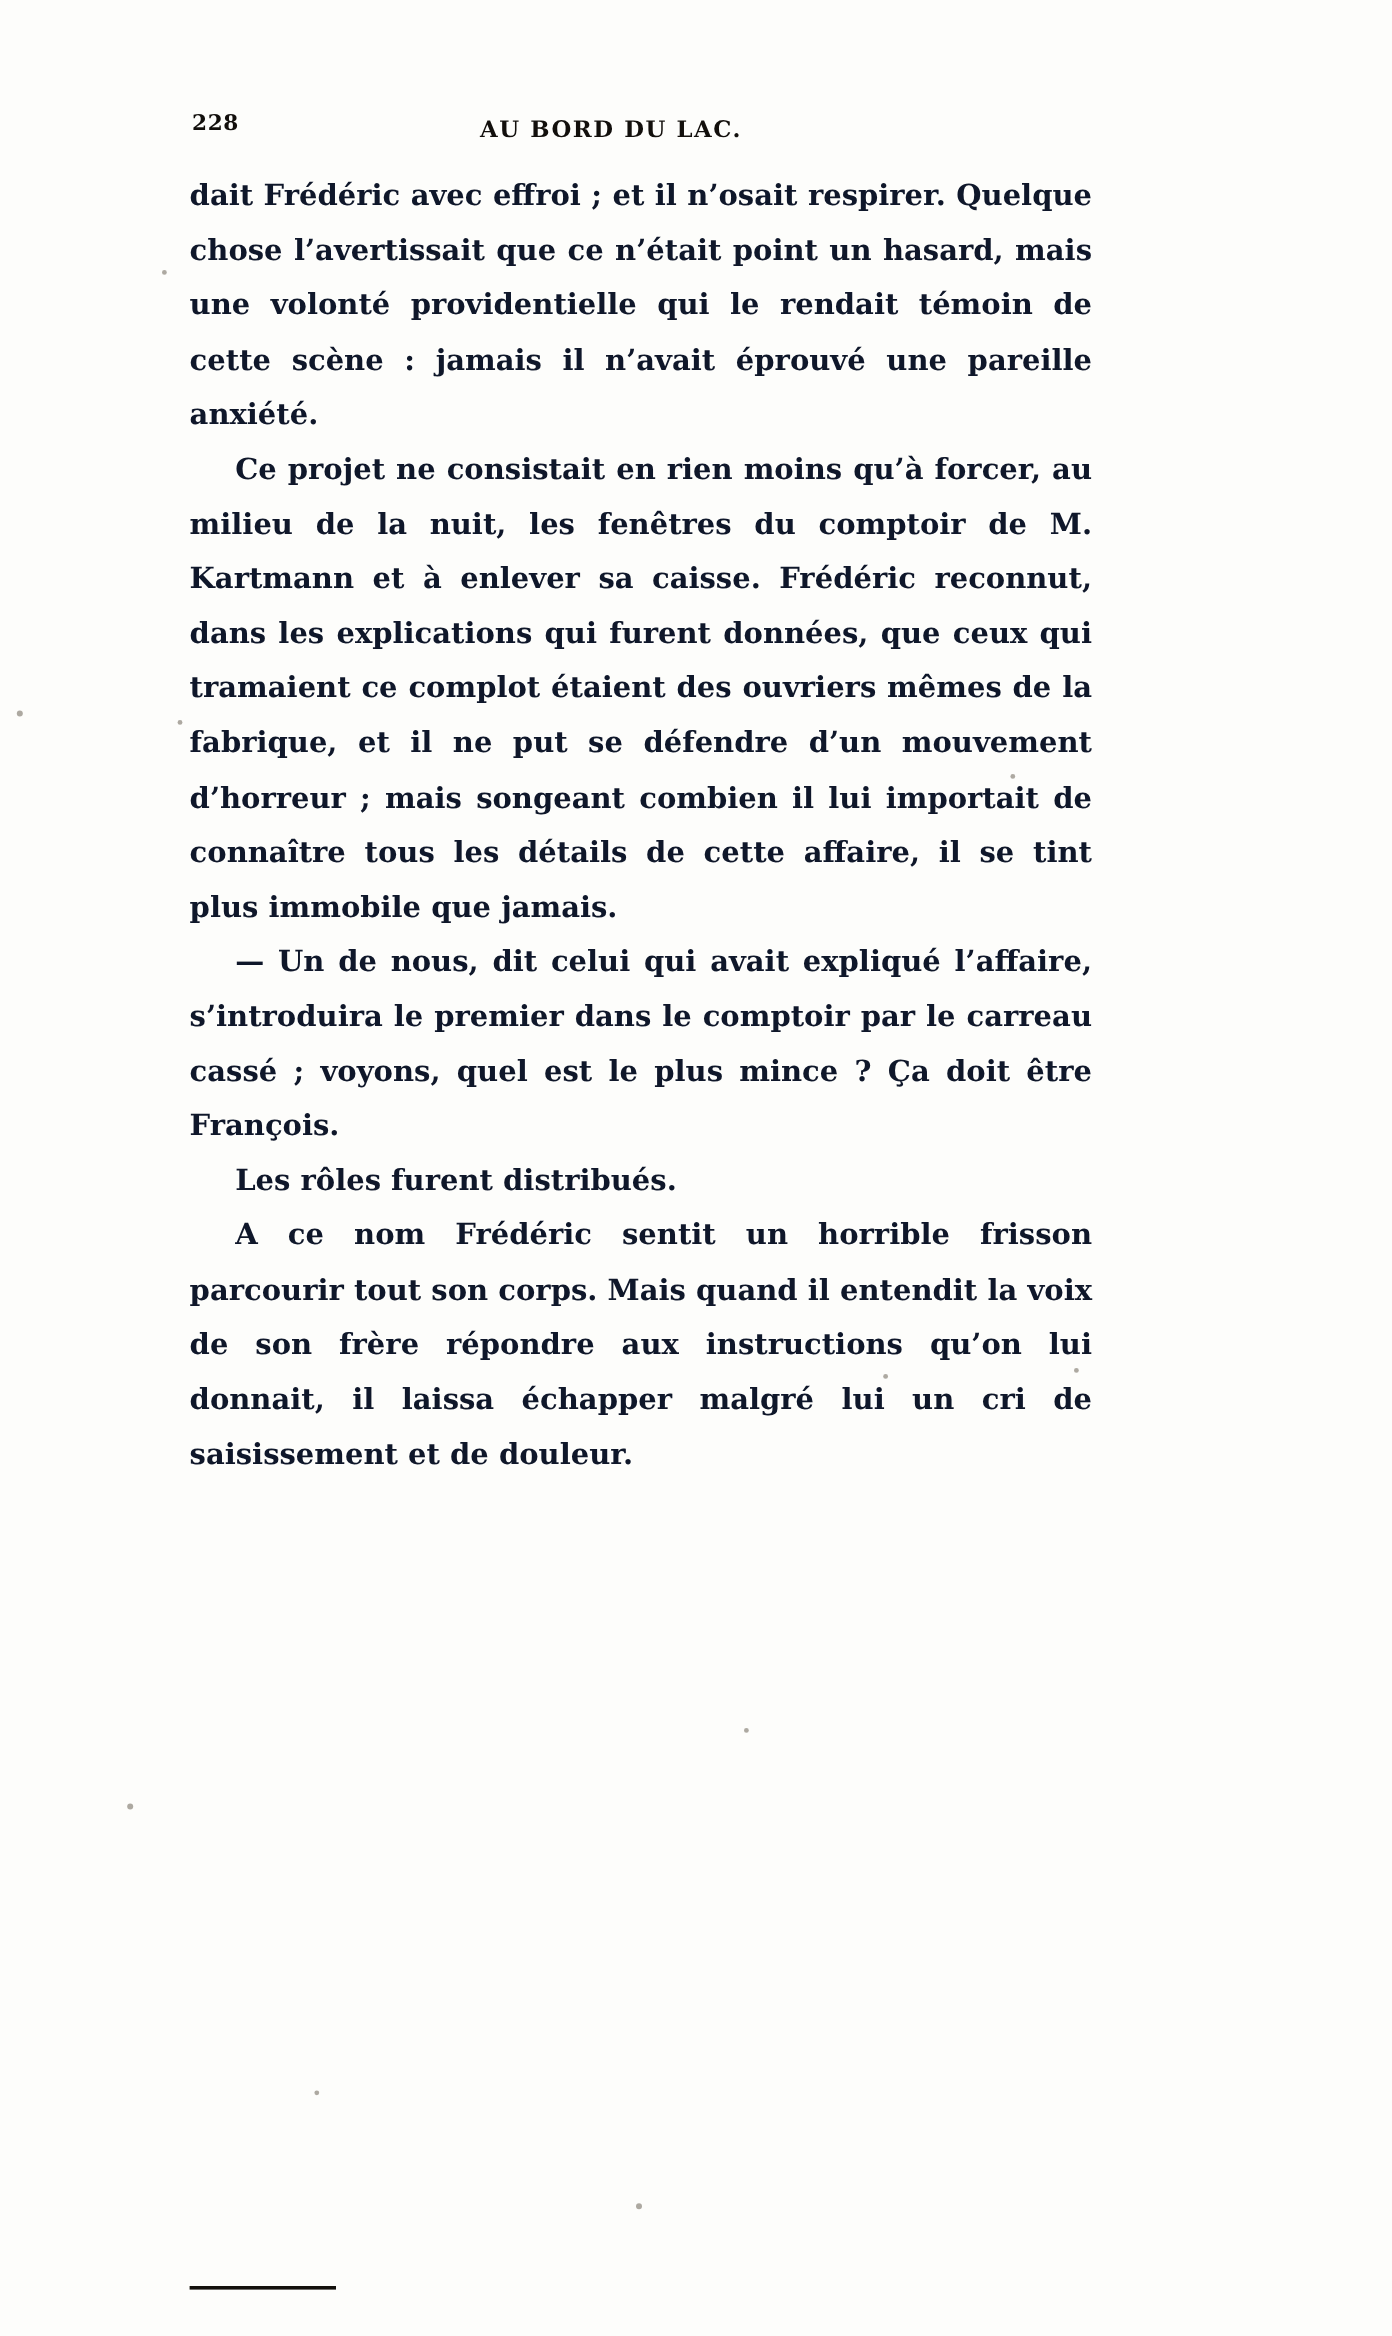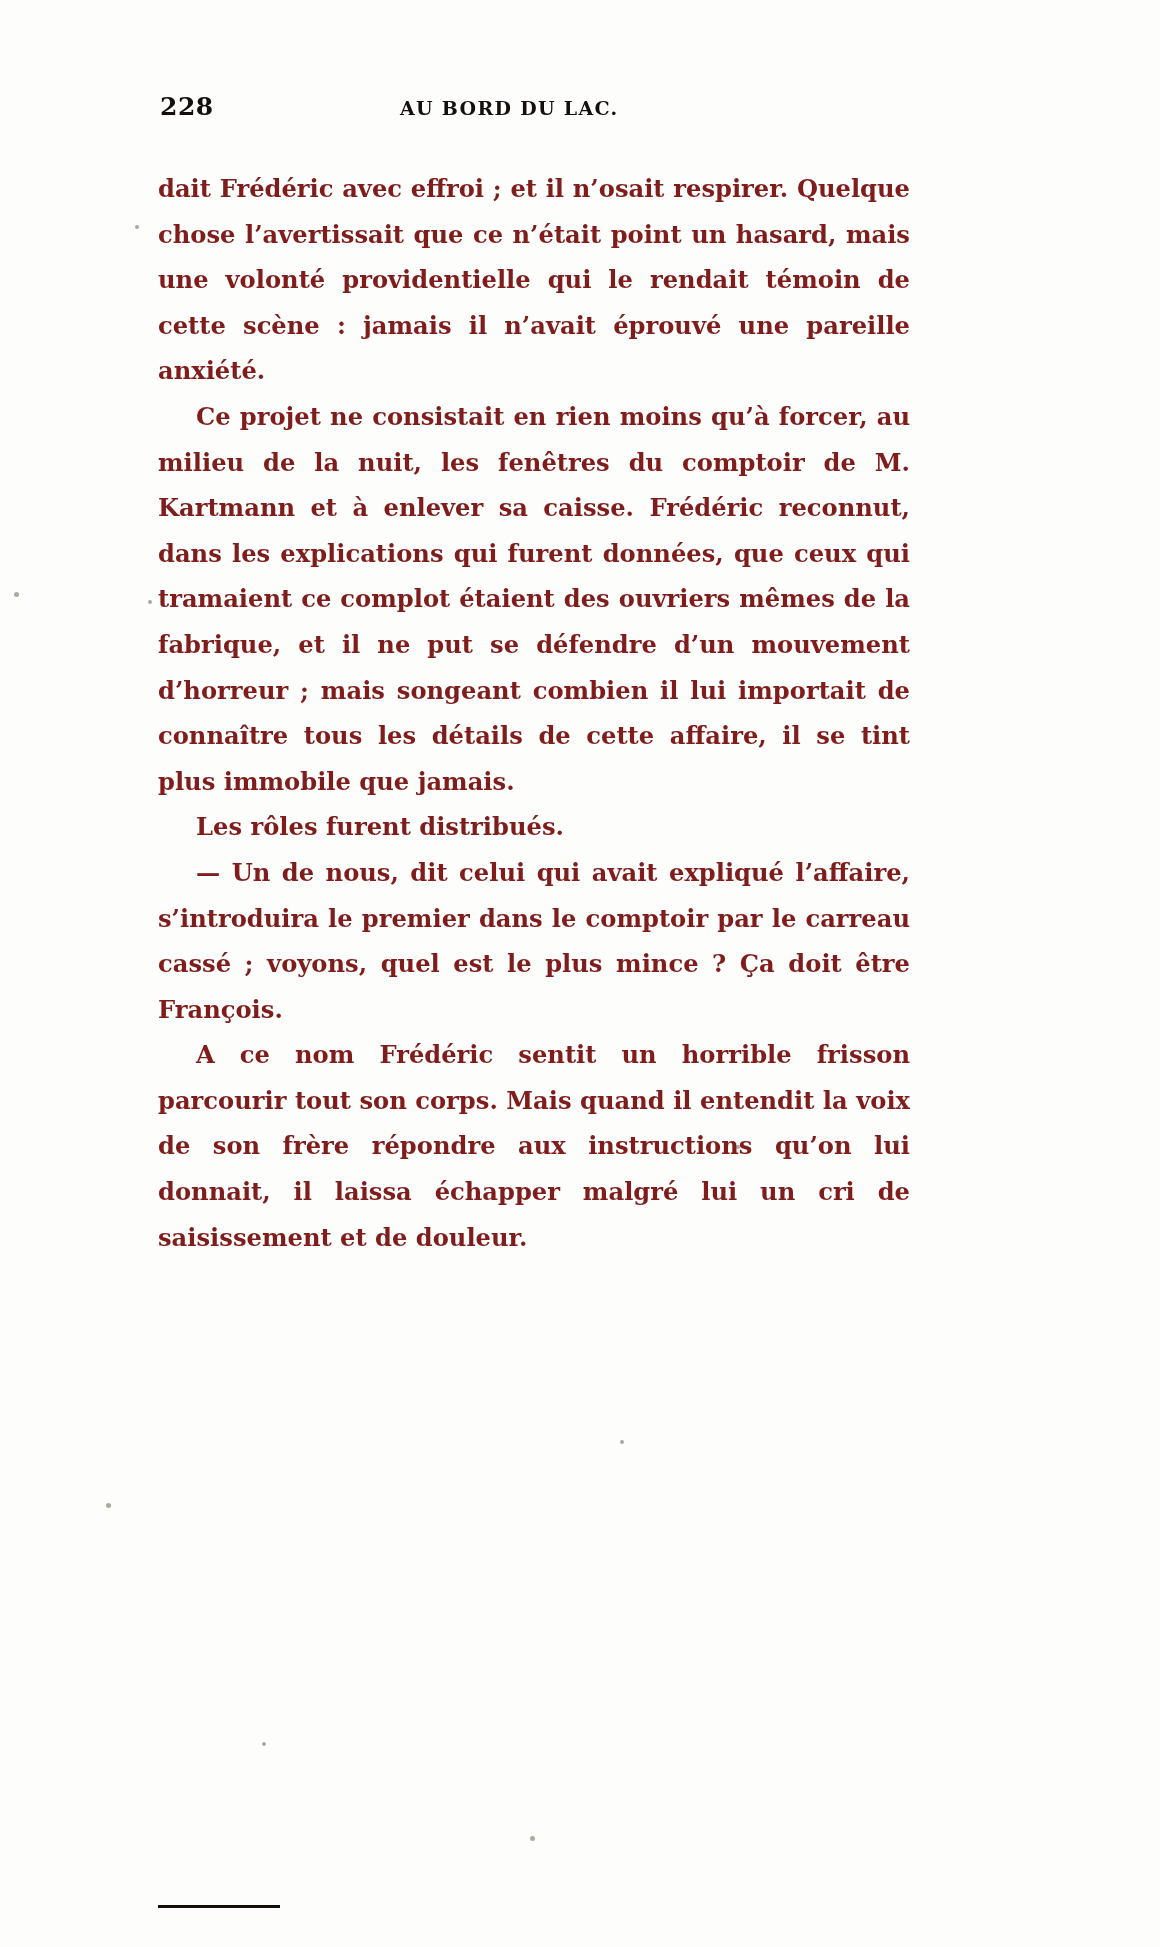--- a/index.html
+++ b/index.html
@@ -35,21 +35,21 @@
     left: 160px;
     width: 845px;
     height: 34px;
   }
   .folio {
     position: absolute;
     left: 0;
     top: 0;
     font-family: "DejaVu Serif", serif;
     font-weight: 700;
-    font-size: 25px;
+    font-size: 18px;
     letter-spacing: .5px;
     color: #120f0c;
   }
   .running-title {
     position: absolute;
     left: 240px;
     top: 5px;
     width: 420px;
     font-family: "DejaVu Serif", serif;
     font-weight: 700;
@@ -58,25 +58,24 @@
     color: #120f0c;
   }
   .body-text {
     position: absolute;
     top: 140px;
     left: 158px;
     width: 752px;
     font-family: "DejaVu Serif", serif;
     font-size: 24.2px;
     line-height: 45.6px;
-    color: #7f1d1d;
+    color: #0f172a;
     text-align: justify;
     text-justify: inter-word;
     font-weight: 600;
-    margin-top: 26px;
   }
   .body-text p {
     margin: 0;
     text-indent: 38px;
   }
   .body-text p.noindent {
     text-indent: 0;
   }
   .rule {
     position: absolute;
@@ -93,22 +92,22 @@
 <div class="page">
 
   <div class="header">
     <div class="folio">228</div>
     <div class="running-title">AU BORD DU LAC.</div>
   </div>
 
   <div class="body-text">
     <p class="noindent">dait Frédéric avec effroi ; et il n’osait respirer. Quelque chose l’avertissait que ce n’était point un hasard, mais une volonté providentielle qui le rendait témoin de cette scène : jamais il n’avait éprouvé une pareille anxiété.</p>
     <p>Ce projet ne consistait en rien moins qu’à forcer, au milieu de la nuit, les fenêtres du comptoir de M. Kartmann et à enlever sa caisse. Frédéric reconnut, dans les explications qui furent données, que ceux qui tramaient ce complot étaient des ouvriers mêmes de la fabrique, et il ne put se défendre d’un mouvement d’horreur ; mais songeant combien il lui importait de connaître tous les détails de cette affaire, il se tint plus immobile que jamais.</p>
+    <p>— Un de nous, dit celui qui avait expliqué l’affaire, s’introduira le premier dans le comptoir par le carreau cassé ; voyons, quel est le plus mince ? Ça doit être François.</p>
     <p>Les rôles furent distribués.</p>
-    <p>— Un de nous, dit celui qui avait expliqué l’affaire, s’introduira le premier dans le comptoir par le carreau cassé ; voyons, quel est le plus mince ? Ça doit être François.</p>
     <p>A ce nom Frédéric sentit un horrible frisson parcourir tout son corps. Mais quand il entendit la voix de son frère répondre aux instructions qu’on lui donnait, il laissa échapper malgré lui un cri de saisissement et de douleur.</p>
   </div>
 
   <div class="rule"></div>
 
   <div class="speck" style="left:135px; top:225px; width:4px; height:4px;"></div>
   <div class="speck" style="left:14px; top:592px; width:5px; height:5px;"></div>
   <div class="speck" style="left:148px; top:600px; width:4px; height:4px;"></div>
   <div class="speck" style="left:842px; top:645px; width:4px; height:4px;"></div>
   <div class="speck" style="left:736px; top:1145px; width:4px; height:4px;"></div>

